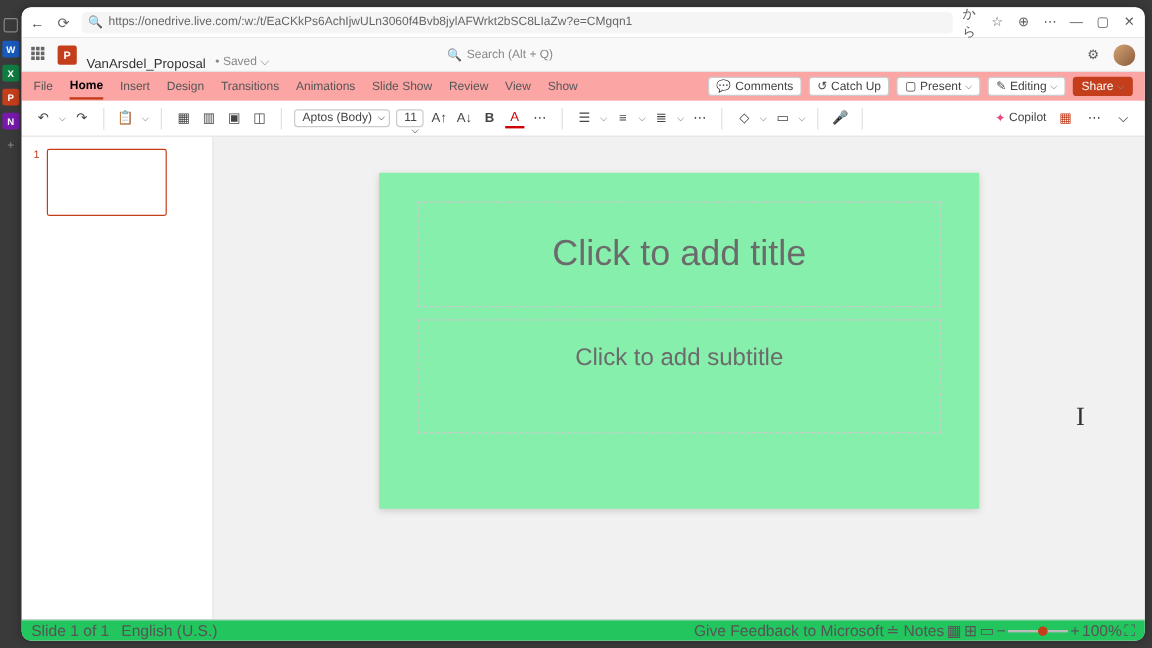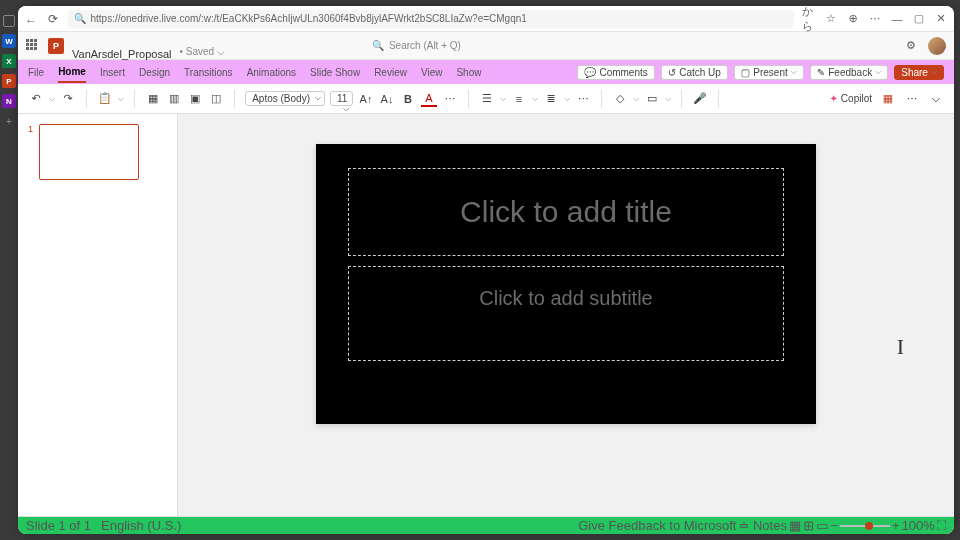--- a/index.html
+++ b/index.html
@@ -13,42 +13,42 @@
 .win-ic { width: 14px; height: 14px; color: #5e5e5e; font-size: 11px; display: flex; align-items: center; justify-content: center; cursor: pointer; }
 .titlebar { height: 28px; background: #f9f9f9; display: flex; align-items: center; padding: 0 8px; gap: 8px; border-bottom: 1px solid #e5e5e5; }
 .waffle { width: 14px; height: 14px; display: grid; grid-template-columns: repeat(3,3px); grid-template-rows: repeat(3,3px); gap: 1px; cursor: pointer; }
 .waffle span { background: #666; }
 .app-icon { width: 16px; height: 16px; background: #c43e1c; border-radius: 2px; color: #fff; font-size: 9px; font-weight: bold; display: flex; align-items: center; justify-content: center; }
 .doc-name { font-size: 11px; color: #333; margin-top: 16px; }
 .saved { font-size: 10px; color: #888; margin-top: 12px; }
 .search-box { flex: 0 0 auto; margin-left: 140px; display: flex; align-items: center; gap: 4px; font-size: 10px; color: #888; }
 .title-right { margin-left: auto; display: flex; gap: 10px; align-items: center; }
 .avatar { width: 18px; height: 18px; border-radius: 50%; background: linear-gradient(135deg,#d4a574,#8b5a3c); }
-.tabs { height: 24px; background: #f0abfc; display: flex; align-items: center; padding: 0 10px; gap: 14px; font-size: 10px; color: #555; }
+.tabs { height: 24px; background: #fca5a5; display: flex; align-items: center; padding: 0 10px; gap: 14px; font-size: 10px; color: #555; }
 .tabs .tab { cursor: pointer; padding: 4px 0; }
 .tabs .tab.active { font-weight: 600; color: #000; border-bottom: 2px solid #c43e1c; }
 .tabs .right { margin-left: auto; display: flex; gap: 6px; }
 .pill { border: 1px solid #ccc; border-radius: 3px; padding: 1px 6px; font-size: 10px; color: #444; display: flex; align-items: center; gap: 3px; cursor: pointer; background: #fff; }
 .pill.share { background: #c43e1c; color: #fff; border-color: #c43e1c; }
 .ribbon { height: 30px; background: #fff; border-bottom: 1px solid #e0e0e0; display: flex; align-items: center; padding: 0 10px; gap: 10px; font-size: 10px; color: #444; }
 .ribbon .grp { display: flex; align-items: center; gap: 5px; }
 .ribbon .sep { width: 1px; height: 18px; background: #e0e0e0; }
 .ribbon .btn { width: 16px; height: 16px; display: flex; align-items: center; justify-content: center; cursor: pointer; font-size: 11px; }
 .font-sel { border: 1px solid #ccc; border-radius: 3px; padding: 1px 14px 1px 6px; font-size: 10px; position: relative; }
 .font-sel::after { content: "⌵"; position: absolute; right: 3px; font-size: 8px; }
 .dd { font-size: 8px; color: #888; }
 .ribbon-right { margin-left: auto; display: flex; align-items: center; gap: 8px; }
 .copilot { display: flex; align-items: center; gap: 3px; font-size: 10px; cursor: pointer; }
 .workspace { flex: 1; display: flex; background: #f1f1f1; overflow: hidden; }
 .thumb-panel { width: 160px; background: #fff; border-right: 1px solid #e0e0e0; padding: 10px; }
 .thumb-wrap { display: flex; gap: 6px; }
 .thumb-num { font-size: 9px; color: #c43e1c; }
 .thumb { width: 100px; height: 56px; border: 1px solid #c43e1c; background: #fff; border-radius: 2px; }
 .canvas { flex: 1; display: flex; align-items: flex-start; justify-content: center; padding-top: 30px; position: relative; }
-.slide { width: 500px; height: 280px; background: #000000; box-shadow: 0 2px 6px rgba(0,0,0,.15); padding: 24px 32px; display: flex; flex-direction: column; gap: 10px; }
+.slide { width: 500px; height: 280px; background: #86efac; box-shadow: 0 2px 6px rgba(0,0,0,.15); padding: 24px 32px; display: flex; flex-direction: column; gap: 10px; }
 .title-box { border: 1px dashed #ccc; padding: 26px 18px; text-align: center; font-size: 30px; color: #6b6b6b; font-weight: 400; }
 .subtitle-box { border: 1px dashed #ccc; padding: 20px 18px 50px; text-align: center; font-size: 20px; color: #6b6b6b; }
 .text-cursor { position: absolute; right: 50px; top: 220px; font-size: 22px; color: #333; font-family: serif; }
 .status { height: 18px; background: #22c55e; border-top: 1px solid #ddd; display: flex; align-items: center; padding: 0 8px; font-size: 13px; color: #555; gap: 10px; }
 .status .right { margin-left: auto; display: flex; align-items: center; gap: 2px; }
 .zoom-slider { width: 50px; height: 2px; background: #bbb; position: relative; }
 .zoom-slider::after { content: ""; position: absolute; left: 50%; top: -3px; width: 8px; height: 8px; background: #c43e1c; border-radius: 50%; }
 .rail-sq { width: 12px; height: 12px; border: 1px solid #888; border-radius: 2px; }
 .rail-app { width: 14px; height: 14px; border-radius: 2px; font-size: 8px; font-weight: bold; color: #fff; display: flex; align-items: center; justify-content: center; }
 </style>
@@ -125,21 +125,21 @@
     <span class="tab">Transitions</span>
     <span class="tab">Animations</span>
     <span class="tab">Slide Show</span>
     <span class="tab">Review</span>
     <span class="tab">View</span>
     <span class="tab">Show</span>
     <div class="right">
       <div class="pill">💬 <span>Comments</span></div>
       <div class="pill">↺ <span>Catch Up</span></div>
       <div class="pill">▢ <span>Present</span> <span class="dd">⌵</span></div>
-      <div class="pill">✎ <span>Feedback</span> <span class="dd">⌵</span></div>
+      <div class="pill">✎ <span>Editing</span> <span class="dd">⌵</span></div>
       <div class="pill share">
           <span>Share</span> 
           <span class="dd">⌵</span>
         </div>
     </div>
   </div>
 
   <div class="ribbon">
     <div class="grp">
       <div class="btn">↶</div>

